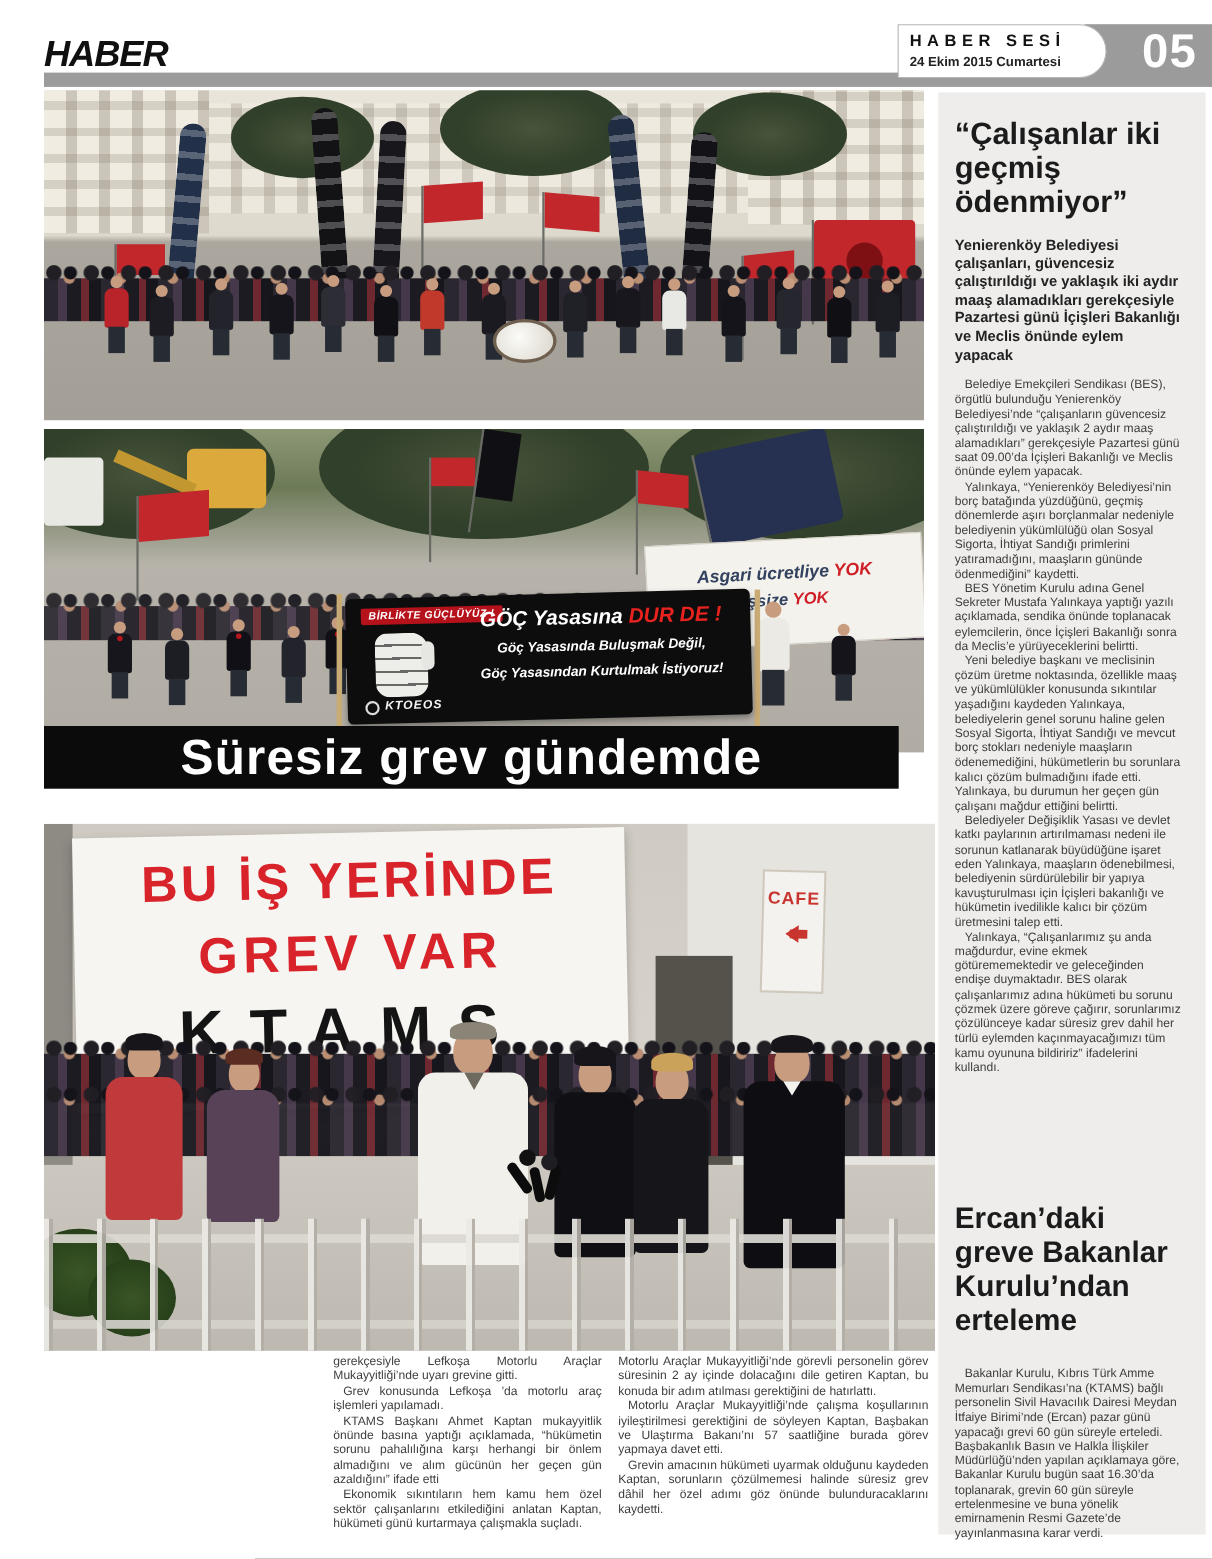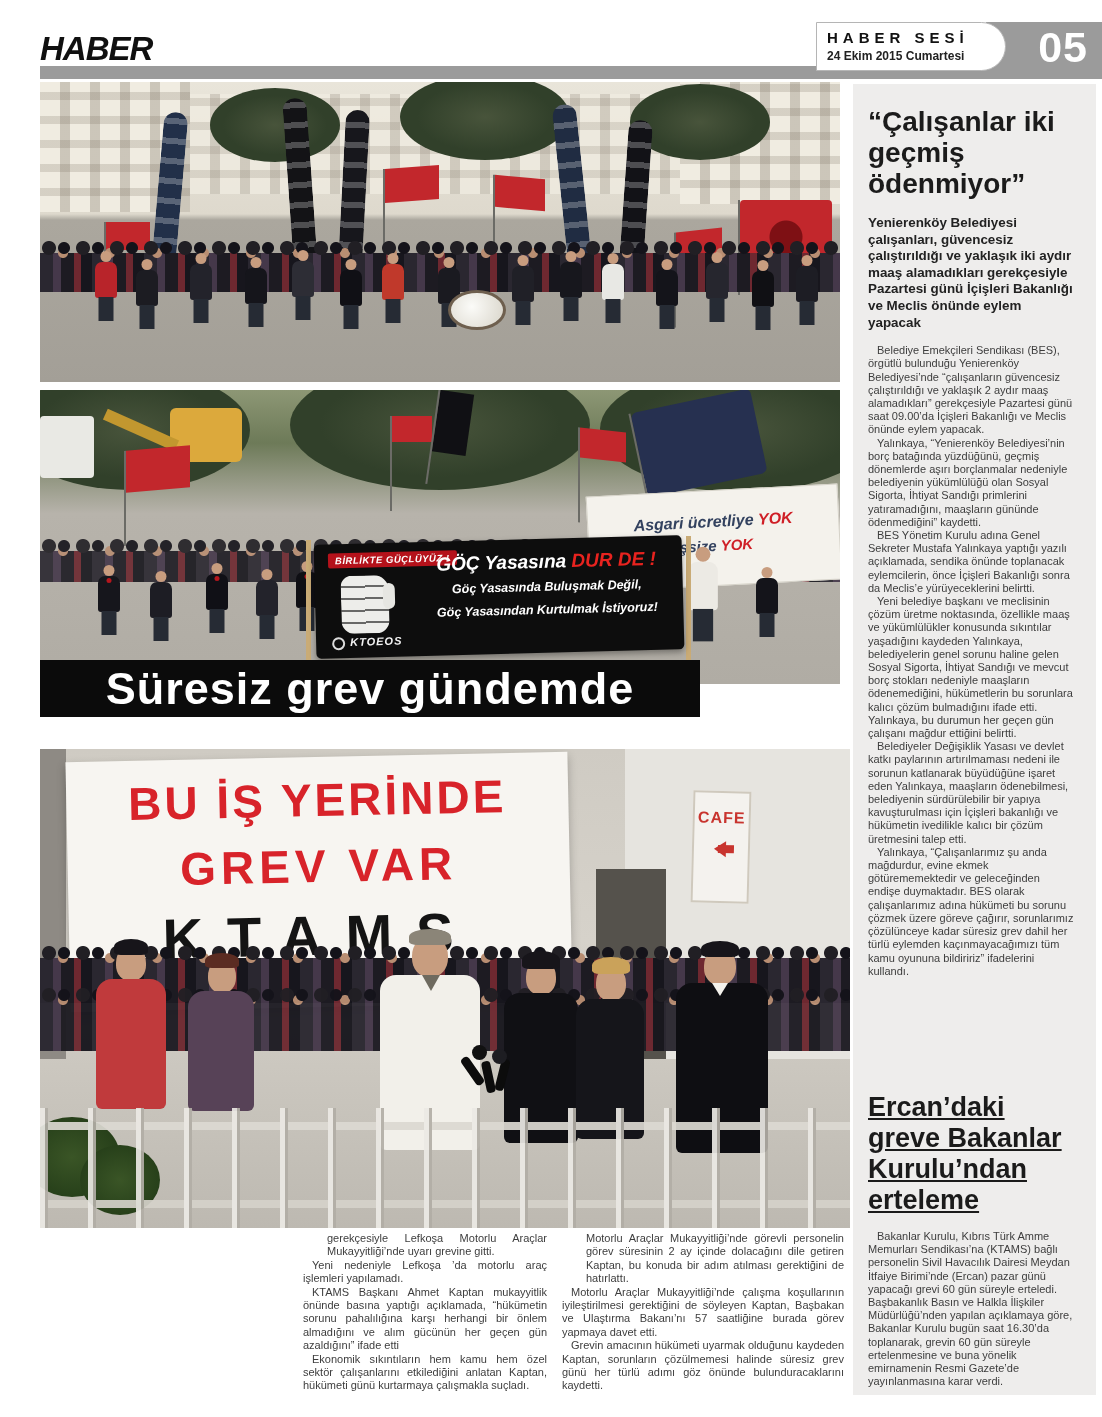--- a/index.html
+++ b/index.html
@@ -15,21 +15,21 @@
   .page-badge { position:absolute; left:986px; top:22px; width:116px; height:49px; background:#9b9b9b; z-index:1; }
   .page-badge span { position:absolute; right:14px; top:1px; font-size:43px; font-weight:bold; color:#ffffff; letter-spacing:1px; }
   .masthead { position:absolute; left:816px; top:22px; width:190px; height:49px; background:#fff; border:1.5px solid #b5b5b5; border-radius:0 28px 28px 0; z-index:2; padding:6px 0 0 10px; }
   .masthead .paper { font-size:15px; font-weight:bold; letter-spacing:5px; color:#111; white-space:nowrap; }
   .masthead .date { font-size:12px; font-weight:bold; color:#222; margin-top:3px; }
   
   .photo { position:absolute; overflow:hidden; }
   .photo1 { left:40px; top:82px;  width:800px; height:300px; background:linear-gradient(180deg,#e9e5da 0%,#ded9cd 44%,#aba79e 46%,#a39f97 100%); }
   .photo2 { left:40px; top:390px; width:800px; height:294px; background:linear-gradient(180deg,#8d9775 0%,#6d7a58 18%,#b7b3ab 42%,#b0aca4 100%); }
   .photo3 { left:40px; top:749px; width:810px; height:479px; background:linear-gradient(180deg,#cfcbc3 0%,#d6d2ca 40%,#bdb9b1 100%); }
-  .band { position:absolute; left:40px; top:660px; width:660px; height:57px; background:#0b0b0b; }
+  .band { position:absolute; left:40px; top:660px; width:777px; height:57px; background:#0b0b0b; }
   .band span { display:block; text-align:center; line-height:57px; font-size:45px; font-weight:bold; color:#fff; letter-spacing:1px; }
   .building { position:absolute; background:#f0ece1;
     background-image: repeating-linear-gradient(90deg, transparent 0 20px, rgba(120,110,95,.30) 20px 30px),
                       repeating-linear-gradient(0deg, transparent 0 16px, rgba(120,110,95,.22) 16px 24px); }
   .tree { position:absolute; border-radius:50%; background:radial-gradient(closest-side,#48543b,#31402a 80%); }
   .feather { position:absolute; width:24px; border-radius:14px 14px 8px 8px;
     background-image:repeating-linear-gradient(0deg, rgba(255,255,255,.25) 0 6px, transparent 6px 20px); }
   .flag { position:absolute; background:#c2272c; }
   .flag::after { content:""; position:absolute; left:-2px; top:0; width:2px; height:95px; background:#6b6b66; }
   .crowd { position:absolute; background-repeat:repeat-x, repeat-x, repeat-x, no-repeat;
@@ -87,26 +87,26 @@
       linear-gradient(#dcd9d2,#dcd9d2), linear-gradient(#d5d2ca,#d5d2ca);
     background-size:100% 100%, 100% 8px, 100% 8px;
     background-position:0 0, 0 14px, 0 92px; background-repeat:repeat-x, no-repeat, no-repeat; opacity:.92; }
   .plant { position:absolute; border-radius:50%; background:radial-gradient(closest-side,#3a5526,#27401a); }
   
   .panel { position:absolute; left:853px; top:84px; width:243px; height:1311px; background:#eeedec; padding:14px 22px 0 15px; }
   .a1-headline { font-size:28px; line-height:31px; font-weight:bold; color:#1b1b1b; margin:8px 0 16px; }
   .a1-lede { font-size:13.4px; line-height:16.6px; font-weight:bold; color:#222; margin-bottom:13px; }
   .panel p.body { font-size:11px; line-height:13.2px; color:#3d3d3d; text-indent:9px; }
   .a2 { position:absolute; left:15px; right:22px; top:1008px; }
-  .a2-headline { font-size:27px; line-height:31px; font-weight:bold; color:#1b1b1b; margin-bottom:14px;text-decoration:underline; }
+  .a2-headline { font-size:27px; line-height:31px; font-weight:bold; color:#1b1b1b; margin-bottom:27px; }
   
   .intro { position:absolute; left:40px; top:1243px; width:254px; font-size:16.5px; line-height:21px; font-weight:bold; color:#262626; }
   .colbody { position:absolute; font-size:11px; line-height:13.4px; color:#3d3d3d; text-align:justify; }
   .colbody p { text-indent:9px; }
-  .colbody p.cont { text-indent:0;margin-left:24px; }
+  .colbody p.cont { text-indent:0; }
   .c1 { left:40px;  top:1470px; width:256px;margin-top:25px; }
   .c2 { left:303px; top:1232px; width:244px; }
   .c3 { left:562px; top:1232px; width:282px; }
 </style>
 </head>
 <body>
 
 <div class="page">
 
   <div class="section-title">HABER</div>
@@ -244,28 +244,28 @@
     <div class="plant" style="left:-16px;top:368px;width:96px;height:80px;"></div>
     <div class="plant" style="left:40px;top:396px;width:80px;height:70px;"></div>
     <div class="fence"></div>
   </div>
 
   <div class="colbody c1">
     <p>Kıbrıs Türk Amme Memurları Sendikası (KTAMS), hayat pahalılığına karşı gerekli adımların atılmadığı</p>
   </div>
   <div class="colbody c2">
     <p class="cont">gerekçesiyle Lefkoşa Motorlu Araçlar Mukayyitliği’nde uyarı grevine gitti.</p>
-    <p>Yeni nedeniyle Lefkoşa ’da motorlu araç işlemleri yapılamadı.</p>
+    <p>Grev konusunda Lefkoşa ’da motorlu araç işlemleri yapılamadı.</p>
     <p>KTAMS Başkanı Ahmet Kaptan mukayyitlik önünde basına yaptığı açıklamada, “hükümetin sorunu pahalılığına karşı herhangi bir önlem almadığını ve alım gücünün her geçen gün azaldığını” ifade etti</p>
     <p>Ekonomik sıkıntıların hem kamu hem özel sektör çalışanlarını etkilediğini anlatan Kaptan, hükümeti günü kurtarmaya çalışmakla suçladı.</p>
   </div>
   <div class="colbody c3">
     <p class="cont">Motorlu Araçlar Mukayyitliği’nde görevli personelin görev süresinin 2 ay içinde dolacağını dile getiren Kaptan, bu konuda bir adım atılması gerektiğini de hatırlattı.</p>
     <p>Motorlu Araçlar Mukayyitliği’nde çalışma koşullarının iyileştirilmesi gerektiğini de söyleyen Kaptan, Başbakan ve Ulaştırma Bakanı’nı 57 saatliğine burada görev yapmaya davet etti.</p>
-    <p>Grevin amacının hükümeti uyarmak olduğunu kaydeden Kaptan, sorunların çözülmemesi halinde süresiz grev günü her türlü adımı göz önünde bulunduracaklarını kaydetti.</p>
+    <p>Grevin amacının hükümeti uyarmak olduğunu kaydeden Kaptan, sorunların çözülmemesi halinde süresiz grev dâhil her özel adımı göz önünde bulunduracaklarını kaydetti.</p>
   </div>
 
   <div class="panel">
     <div>
       <h2 class="a1-headline">“Çalışanlar iki geçmiş ödenmiyor”</h2>
       <div class="a1-lede">Yenierenköy Belediyesi çalışanları, güvencesiz çalıştırıldığı ve yaklaşık iki aydır maaş alamadıkları gerekçesiyle Pazartesi günü İçişleri Bakanlığı ve Meclis önünde eylem yapacak</div>
       <p class="body">Belediye Emekçileri Sendikası (BES), örgütlü bulunduğu Yenierenköy Belediyesi’nde “çalışanların güvencesiz çalıştırıldığı ve yaklaşık 2 aydır maaş alamadıkları” gerekçesiyle Pazartesi günü saat 09.00’da İçişleri Bakanlığı ve Meclis önünde eylem yapacak.</p>
       <p class="body">Yalınkaya, “Yenierenköy Belediyesi’nin borç batağında yüzdüğünü, geçmiş dönemlerde aşırı borçlanmalar nedeniyle belediyenin yükümlülüğü olan Sosyal Sigorta, İhtiyat Sandığı primlerini yatıramadığını, maaşların gününde ödenmediğini” kaydetti.</p>
       <p class="body">BES Yönetim Kurulu adına Genel Sekreter Mustafa Yalınkaya yaptığı yazılı açıklamada, sendika önünde toplanacak eylemcilerin, önce İçişleri Bakanlığı sonra da Meclis’e yürüyeceklerini belirtti.</p>
       <p class="body">Yeni belediye başkanı ve meclisinin çözüm üretme noktasında, özellikle maaş ve yükümlülükler konusunda sıkıntılar yaşadığını kaydeden Yalınkaya, belediyelerin genel sorunu haline gelen Sosyal Sigorta, İhtiyat Sandığı ve mevcut borç stokları nedeniyle maaşların ödenemediğini, hükümetlerin bu sorunlara kalıcı çözüm bulmadığını ifade etti. Yalınkaya, bu durumun her geçen gün çalışanı mağdur ettiğini belirtti.</p>

